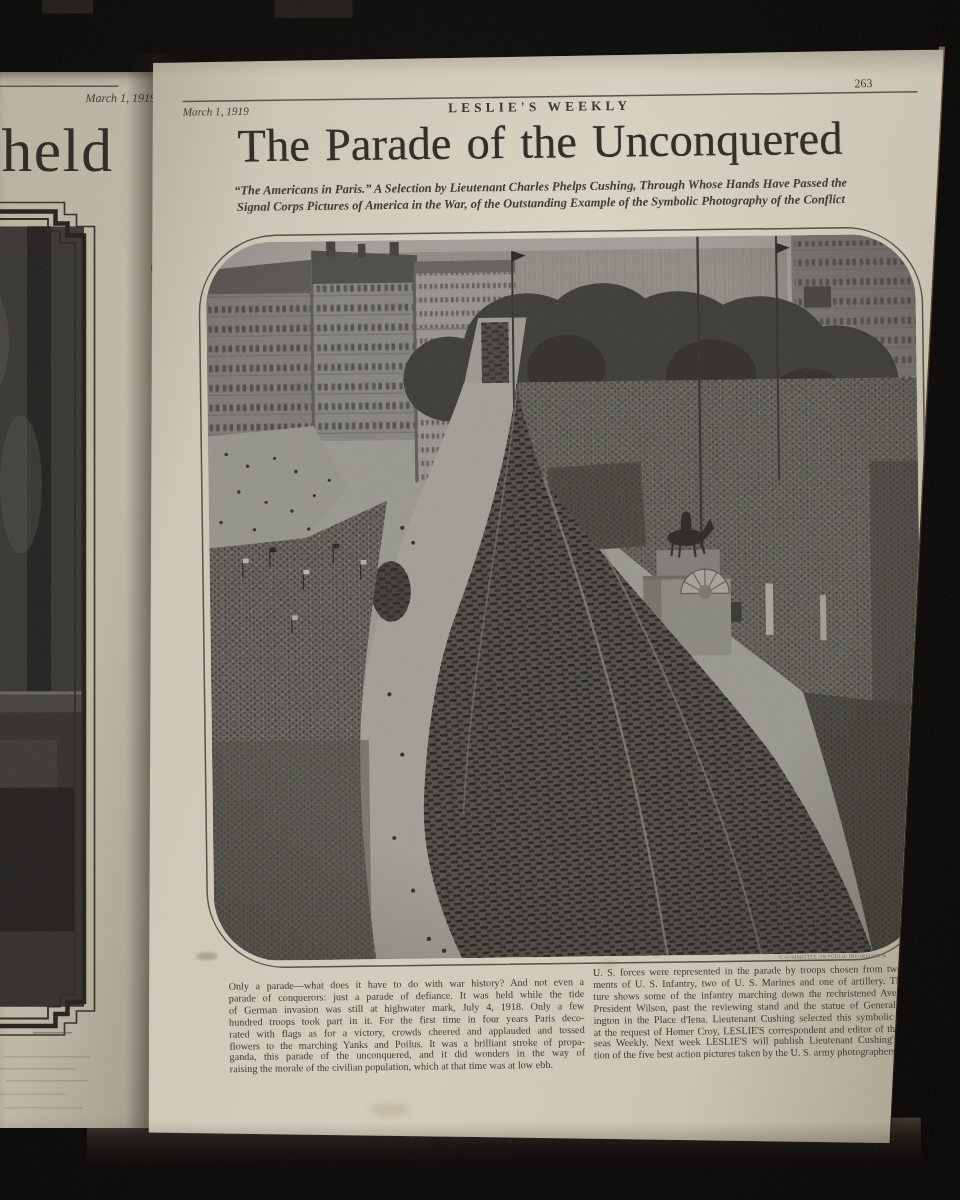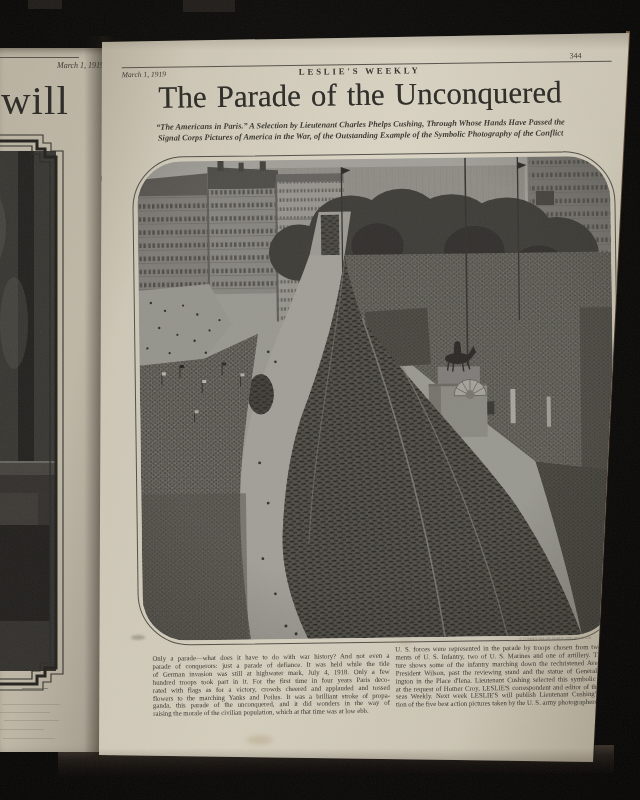--- a/index.html
+++ b/index.html
@@ -96,21 +96,21 @@
 
   <div class="notch notch1"></div>
   <div class="notch notch2"></div>
 
   <div id="book-bottom"></div>
   <div id="fore-edge"></div>
 
   <div id="left-page">
     <div class="lp-rule"></div>
     <div class="lp-date">March 1, 1919</div>
-    <div class="lp-headline">will</div>
+    <div class="lp-headline">held</div>
 
     <svg class="lp-frame" viewBox="0 0 132 560">
       <defs>
         <filter id="lgrain" x="-5%" y="-5%" width="110%" height="110%">
           <feTurbulence type="fractalNoise" baseFrequency="0.7" numOctaves="2" result="n"></feTurbulence>
           <feColorMatrix in="n" type="matrix" values="0 0 0 0 0  0 0 0 0 0  0 0 0 0 0  .8 .8 .8 0 0"></feColorMatrix>
           <feComposite operator="in" in2="SourceGraphic"></feComposite>
         </filter>
       </defs>
 
@@ -148,21 +148,21 @@
   </div>
 
   <div id="right-page">
     <div class="rp-topshade"></div>
     <div class="rp-botshade"></div>
 
     <div id="rp-content">
       <div class="rp-rule"></div>
       <div class="rp-date">March 1, 1919</div>
       <div class="rp-masthead">LESLIE'S WEEKLY</div>
-      <div class="rp-pagenum">344</div>
+      <div class="rp-pagenum">263</div>
 
       <div class="rp-title"><span class="it">The</span><span>Parade</span><span class="it">of</span><span class="it">the</span><span>Unconquered</span></div>
 
       <div class="rp-subtitle">
           <div class="sub-line">“The Americans in Paris.”   A Selection by Lieutenant Charles Phelps Cushing, Through Whose Hands Have Passed the</div>
           <div class="sub-line">Signal Corps Pictures of America in the War, of the Outstanding Example of the Symbolic Photography of the Conflict</div>
         </div>
 
       <div class="rp-frame">
         <div class="rp-photo">

